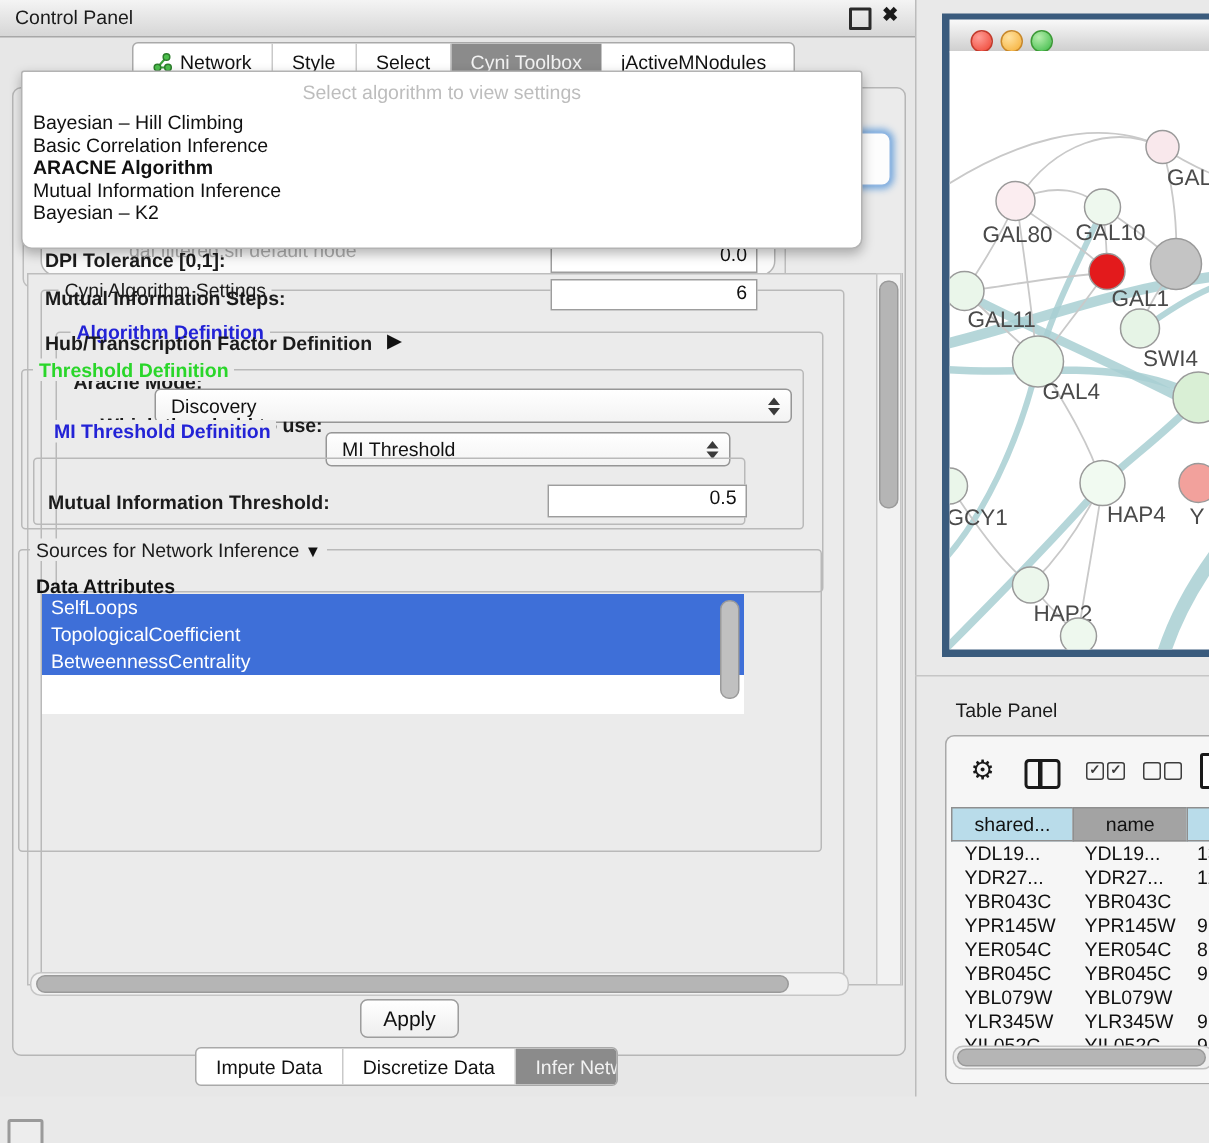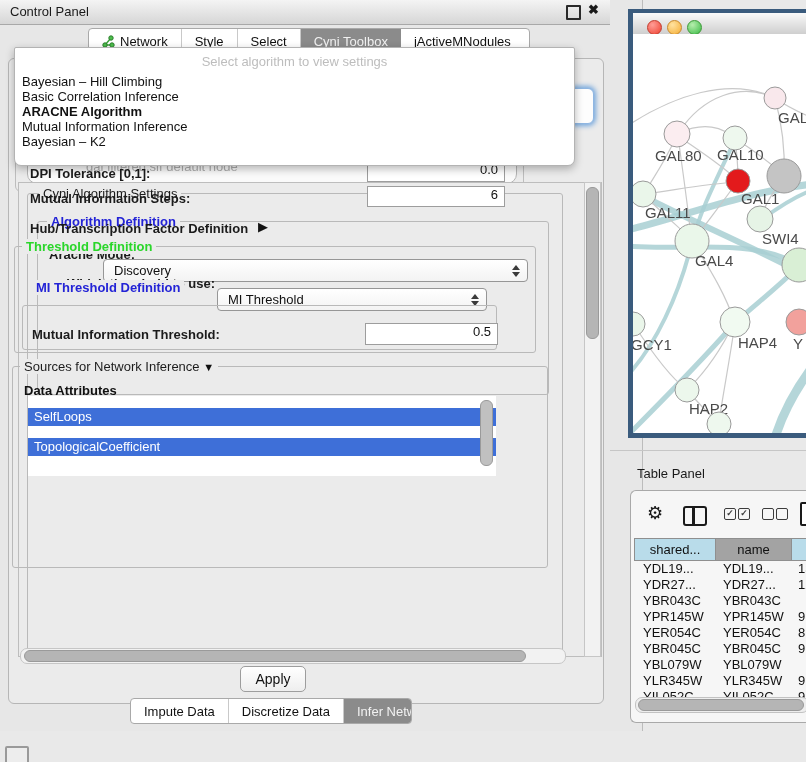--- a/index.html
+++ b/index.html
@@ -1,19 +1,19 @@
 <!DOCTYPE html>
 <html><head>
 <meta charset="utf-8">
 <style>
   html,body{margin:0;padding:0;}
   body{width:806px;height:762px;background:#e9e9e9;font-family:"Liberation Sans",sans-serif;position:relative;overflow:hidden;}
   .abs{position:absolute;}
   
-  .cp{left:0;top:8;width:610px;height:731px;background:#e7e7e7;border-right:1px solid #bcbcbc;padding-left:32px;}
+  .cp{left:0;top:8;width:610px;height:731px;background:#e7e7e7;border-right:1px solid #bcbcbc;}
   .cp-titlebar{left:0;top:0;width:610px;height:24px;background:linear-gradient(#f4f4f4,#d6d6d6);border-bottom:1px solid #a8a8a8;}
   .cp-title{left:10px;top:4px;font-size:13px;color:#1a1a1a;}
   .cp-float{left:566px;top:5px;width:11px;height:11px;border:2px solid #2a2a2a;border-radius:1px;}
   .cp-close{left:588px;top:2px;font-size:13px;font-weight:bold;color:#1a1a1a;}
   
   .tabbar{left:88px;top:28px;width:440px;height:24px;background:#fff;border:1px solid #a9a9a9;border-radius:4px;display:flex;align-items:stretch;overflow:hidden;}
   .tab{display:flex;align-items:center;justify-content:center;font-size:13px;color:#111;padding:0 13px;border-right:1px solid #c9c9c9;white-space:nowrap;}
   .tab:last-child{border-right:none;}
   .tab.sel{background:#8b8b8b;color:#f2f2f2;border-right:none;}
   .net-ico{width:13px;height:13px;margin-right:5px;}
@@ -43,21 +43,21 @@
   .stepper{position:absolute;right:5px;top:0;bottom:0;width:12px;display:flex;flex-direction:column;align-items:center;justify-content:center;gap:2px;}
   .tri-up{width:0;height:0;border-left:4px solid transparent;border-right:4px solid transparent;border-bottom:5px solid #3a3a3a;}
   .tri-dn{width:0;height:0;border-left:4px solid transparent;border-right:4px solid transparent;border-top:5px solid #3a3a3a;}
   .tinput{position:absolute;background:#fff;border:1px solid #9d9d9d;font-size:13px;color:#111;text-align:right;padding-right:6px;display:flex;align-items:flex-start;justify-content:flex-end;}
   .tinput.dis{border-color:#cfcfcf;color:#bdbdbd;}
   .chk{position:absolute;width:14px;height:14px;border:1px solid #c2c2c2;border-radius:3px;background:#f1f1f1;}
   .hub-arrow{font-size:13px;color:#111;}
   .src-arrow{font-size:11px;color:#111;}
   .attr-title{position:absolute;font-size:13px;font-weight:bold;color:#111;}
   .attr-list{position:absolute;background:#fff;}
-  .attr-item{font-size:13px;color:#fff;background:#3e6fd8;line-height:18px;padding-left:6px;white-space:nowrap;margin-top:12px;}
+  .attr-item{font-size:13px;color:#fff;background:#3e6fd8;line-height:18px;padding-left:6px;white-space:nowrap;}
   .list-thumb{position:absolute;width:11px;border:1px solid #9a9a9a;border-radius:6px;background:#c0c0c0;}
   
   .vsb{left:584px;top:182px;width:15px;height:473px;background:#f2f2f2;border:1px solid #c6c6c6;}
   .vsb-thumb{left:1px;top:4px;width:11px;height:150px;background:#b5b5b5;border:1px solid #9a9a9a;border-radius:6px;}
   .hsb{left:20px;top:648px;width:544px;height:14px;background:#f2f2f2;border:1px solid #c6c6c6;border-radius:7px;}
   .hsb-thumb{left:3px;top:1px;width:500px;height:10px;background:#b5b5b5;border:1px solid #9a9a9a;border-radius:6px;}
   
   .apply-btn{left:240px;top:666px;width:64px;height:24px;background:linear-gradient(#ffffff,#eeeeee);border:1px solid #9d9d9d;border-radius:5px;font-size:14px;color:#111;display:flex;align-items:center;justify-content:center;}
   .btabbar{left:130px;top:698px;width:280px;height:24px;background:#fff;border:1px solid #a9a9a9;border-radius:4px;display:flex;overflow:hidden;}
   
@@ -209,20 +209,21 @@
     <div class="tinput" style="left:365px;top:323px;width:125px;height:20px;">
       <span>0.5</span>
     </div>
 
     <div class="fieldset" style="left:12px;top:366px;width:534px;height:200px;"></div>
     <span class="legend leg-black" style="left:20px;top:359px;"><span>Sources for Network Inference</span> <span class="src-arrow">▼</span></span>
     <span class="attr-title" style="left:24px;top:383px;">Data Attributes</span>
     <div class="attr-list" style="left:28px;top:396px;width:468px;height:80px;">
       <div class="attr-item" style="background: rgb(62, 111, 216);">SelfLoops</div>
       <div class="attr-item" style="background: rgb(62, 111, 216);">TopologicalCoefficient</div>
+      <div class="attr-item" style="background: rgb(62, 111, 216);">BetweennessCentrality</div>
     </div>
     <div class="list-thumb" style="left:480px;top:400px;height:64px;"></div>
   </div>
 
   <div class="abs vsb">
     <div class="abs vsb-thumb"></div>
   </div>
   <div class="abs hsb">
     <div class="abs hsb-thumb"></div>
   </div>

